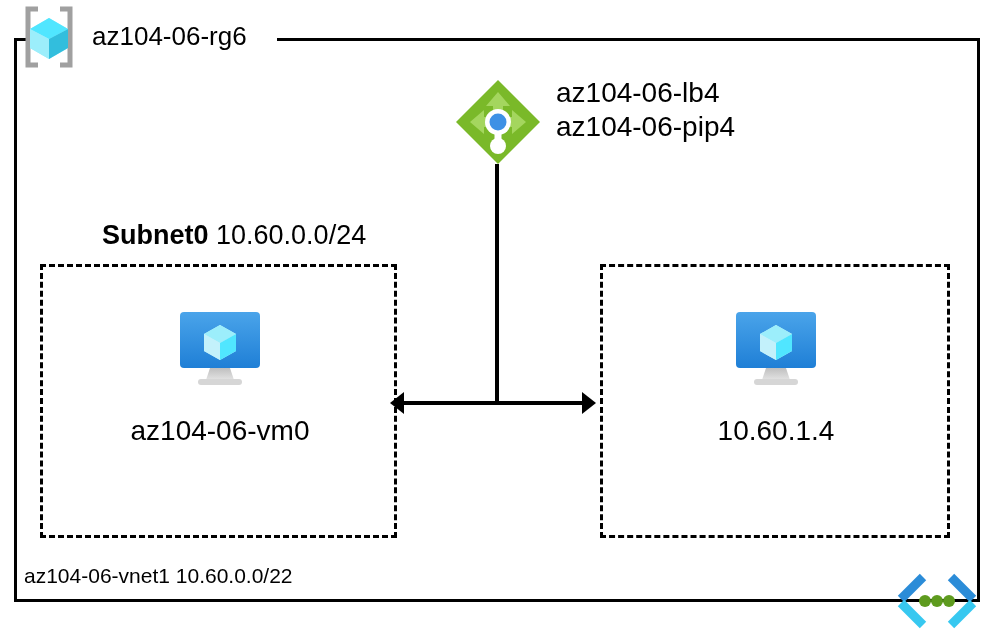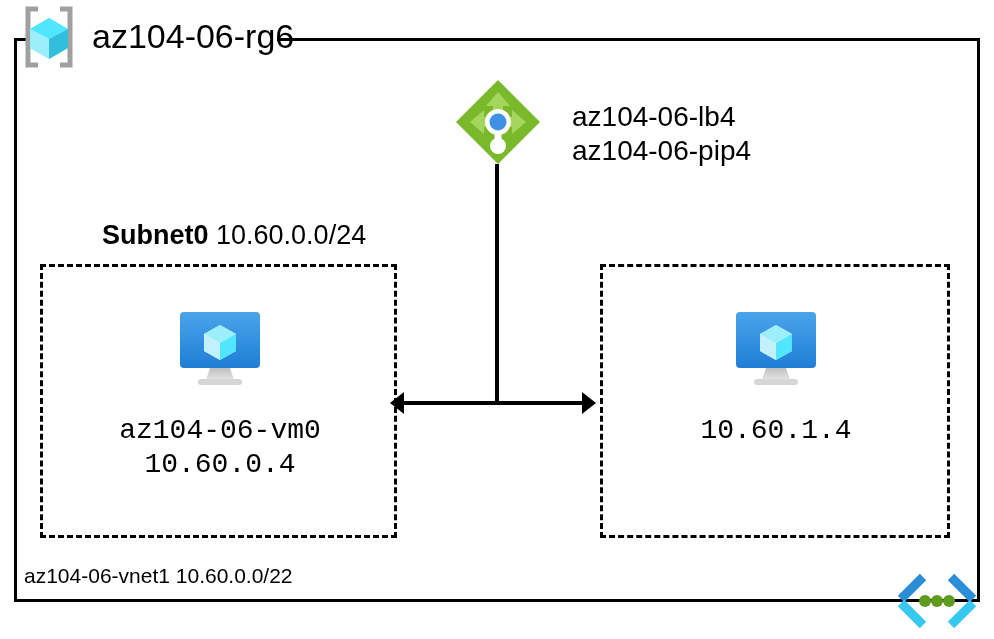--- a/index.html
+++ b/index.html
@@ -69,35 +69,35 @@
     display: flex;
     align-items: center;
     gap: 10px;
   }
   .rg-icon {
     width: 66px;
     height: 66px;
     display: block;
   }
   .rg-title {
-    font-size: 34px;
+    font-size: 26px;
     color: #000000;
     white-space: nowrap;
     line-height: 1;
     padding-bottom: 2px;
   }
 
   
   .lb-group {
     position: absolute;
     left: 452px;
     top: 76px;
     display: flex;
-    align-items: flex-end;
-    gap: 28px;
+    align-items: flex-start;
+    gap: 12px;
   }
   .lb-icon {
     width: 92px;
     height: 92px;
     display: block;
   }
   .lb-labels {
     display: flex;
     flex-direction: column;
     line-height: 1.22;
@@ -174,21 +174,20 @@
     width: 350px;
     height: 274px;
   }
 
   
   .vm-node {
     position: absolute;
     display: flex;
     flex-direction: column;
     align-items: center;
-    font-family: Liberation Mono, monospace;
   }
   .vm-node.left { left: 72px; top: 308px; width: 296px; }
   .vm-node.right { left: 628px; top: 308px; width: 296px; }
   .vm-icon {
     width: 96px;
     height: 82px;
     display: block;
   }
   .vm-labels {
     margin-top: 24px;
@@ -286,21 +285,20 @@
       <rect x="8" y="4" width="80" height="56" rx="4" fill="url(#mon0)"></rect>
       <path d="M38 60 L58 60 L62 72 L34 72 Z" fill="url(#stand0)"></path>
       <rect x="26" y="71" width="44" height="6" rx="3" fill="#D6D6D6"></rect>
       <polygon points="48,17 64,26 64,43 48,52 32,43 32,26" fill="#C3F1FB"></polygon>
       <polygon points="48,17 64,26 48,35 32,26" fill="#9CEEFB"></polygon>
       <polygon points="48,35 64,26 64,43 48,52" fill="#50E6FF"></polygon>
       <polygon points="48,35 32,26 32,43 48,52" fill="#C3F1FB"></polygon>
     </svg>
     <div class="vm-labels">
       <span>az104-06-vm0</span>
-      <span>10.60.0.4</span>
     </div>
   </div>
 
   <div class="subnet-box right"></div>
   <div class="vm-node right">
     <svg class="vm-icon" viewBox="0 0 96 82">
       <defs>
         <linearGradient id="mon1" x1="0" y1="0" x2="0" y2="1">
           <stop offset="0%" stop-color="#4AA4EA"></stop>
           <stop offset="100%" stop-color="#1F7FD6"></stop>

